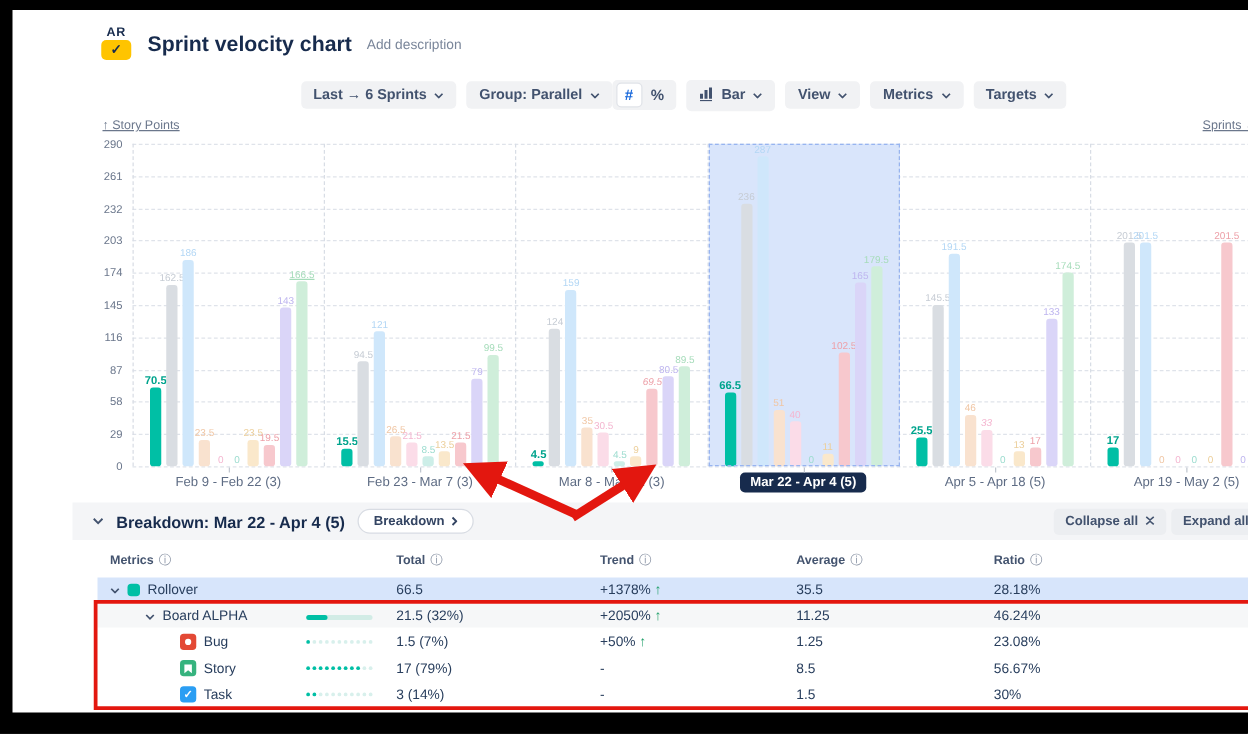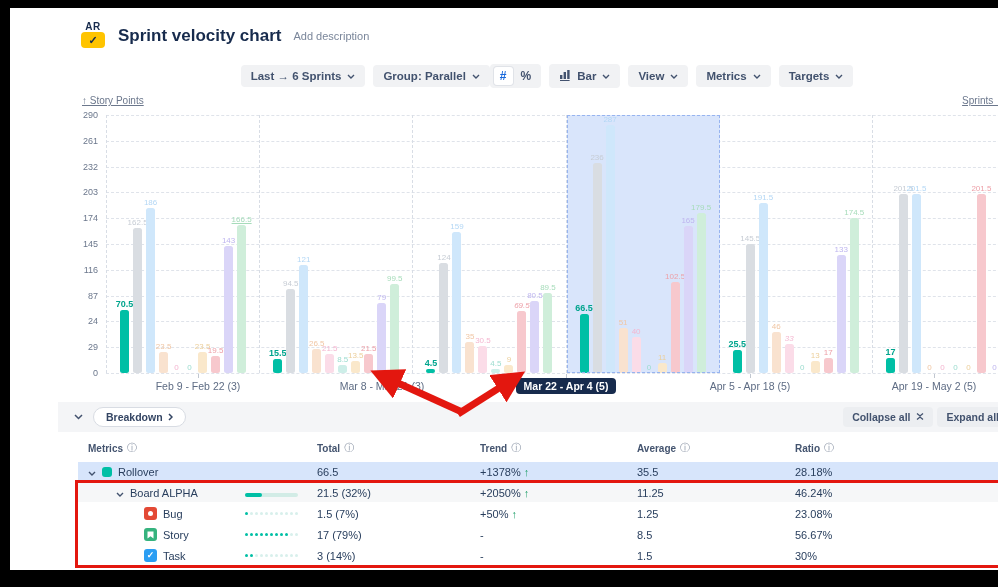--- a/index.html
+++ b/index.html
@@ -148,21 +148,21 @@
     <span>↑ Story Points</span>
     <span>Sprints →</span>
   </div>
 
   <div class="chart-wrap" id="chart">
       <div class="gline" style="top: 100%;"></div>
       <div class="ylab" style="top: 100%;">0</div>
       <div class="gline" style="top: 90%;"></div>
       <div class="ylab" style="top: 90%;">29</div>
       <div class="gline" style="top: 80%;"></div>
-      <div class="ylab" style="top: 80%;">24</div>
+      <div class="ylab" style="top: 80%;">58</div>
       <div class="gline" style="top: 70%;"></div>
       <div class="ylab" style="top: 70%;">87</div>
       <div class="gline" style="top: 60%;"></div>
       <div class="ylab" style="top: 60%;">116</div>
       <div class="gline" style="top: 50%;"></div>
       <div class="ylab" style="top: 50%;">145</div>
       <div class="gline" style="top: 40%;"></div>
       <div class="ylab" style="top: 40%;">174</div>
       <div class="gline" style="top: 30%;"></div>
       <div class="ylab" style="top: 30%;">203</div>
@@ -422,33 +422,35 @@
           </div>
           <div class="bar-col">
             <div class="blab" style="color: rgb(166, 220, 186);">0</div>
             <div class="bar" style="height: 0%; background: rgb(207, 238, 218);"></div>
           </div>
         </div>
       </div>
     </div>
   <div class="xlabels" id="xlabels">
       <div class="xcell"><span class="tick"></span><span>Feb 9 - Feb 22 (3)</span></div>
+      <div class="xcell"><span class="tick"></span><span>Feb 23 - Mar 7 (3)</span></div>
       <div class="xcell"><span class="tick"></span><span>Mar 8 - Mar 21 (3)</span></div>
       <div class="xcell"><span class="tick"></span><span class="sel">Mar 22 - Apr 4 (5)</span></div>
       <div class="xcell"><span class="tick"></span><span>Apr 5 - Apr 18 (5)</span></div>
       <div class="xcell"><span class="tick"></span><span>Apr 19 - May 2 (5)</span></div>
     </div>
 
   <div class="bd-bar">
     <div class="bd-left">
       <span class="chev-down">
           <svg width="9" height="6">
             <path d="M1 1 L4.5 4.5 L8 1" stroke="#42526e" stroke-width="1.5" fill="none"></path>
           </svg>
         </span>
+      <span class="bd-title">Breakdown: Mar 22 - Apr 4 (5)</span>
       <span class="btn-white">
         <span>Breakdown</span>
         <span class="chev-right">
             <svg width="5" height="8">
               <path d="M1 1 L4 4 L1 7" stroke="#344563" stroke-width="1.5" fill="none"></path>
             </svg>
           </span>
       </span>
     </div>
     <div class="bd-right">

